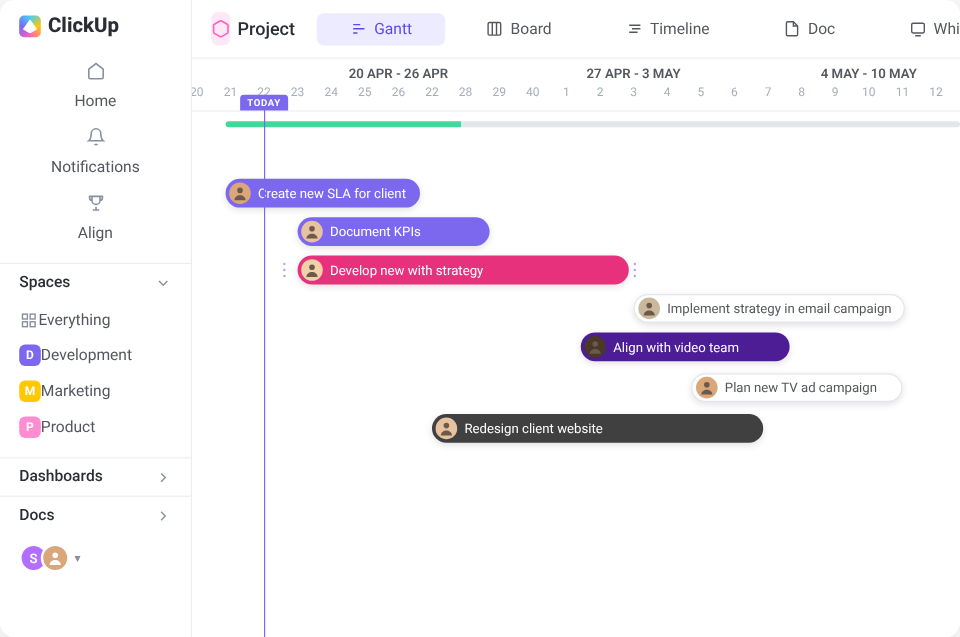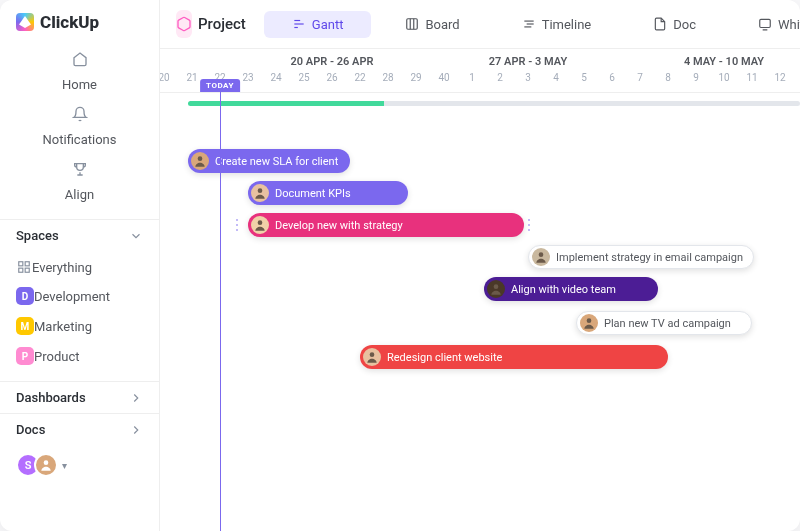--- a/index.html
+++ b/index.html
@@ -296,21 +296,21 @@
             </div>
             <div class="task task-light" style="left: 416px; width: 176px; top: 218px;">
               <div class="task-av" style="background: rgb(217, 167, 122);">
                 <svg viewBox="0 0 24 24" fill="#6b5a4a">
                   <circle cx="12" cy="8" r="4"></circle>
                   <path d="M4 22c0-4 4-7 8-7s8 3 8 7"></path>
                 </svg>
               </div>
               <span>Plan new TV ad campaign</span>
             </div>
-            <div class="task" style="background: #ef4444; left: 200px; width: 308px; top: 252px;">
+            <div class="task" style="background: #404040; left: 200px; width: 276px; top: 252px;">
               <div class="task-av" style="background: rgb(232, 193, 160);">
                 <svg viewBox="0 0 24 24" fill="#6b5a4a">
                   <circle cx="12" cy="8" r="4"></circle>
                   <path d="M4 22c0-4 4-7 8-7s8 3 8 7"></path>
                 </svg>
               </div>
               <span>Redesign client website</span>
             </div>
           </div>
       </div>

